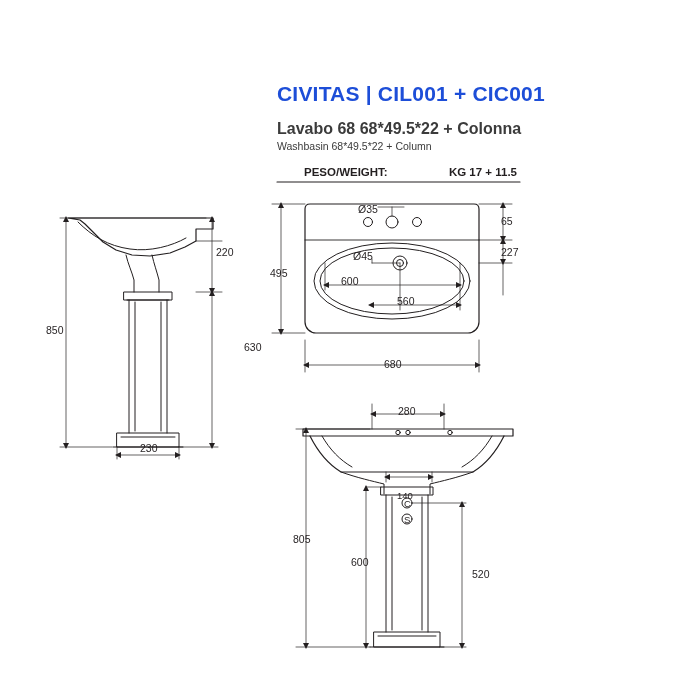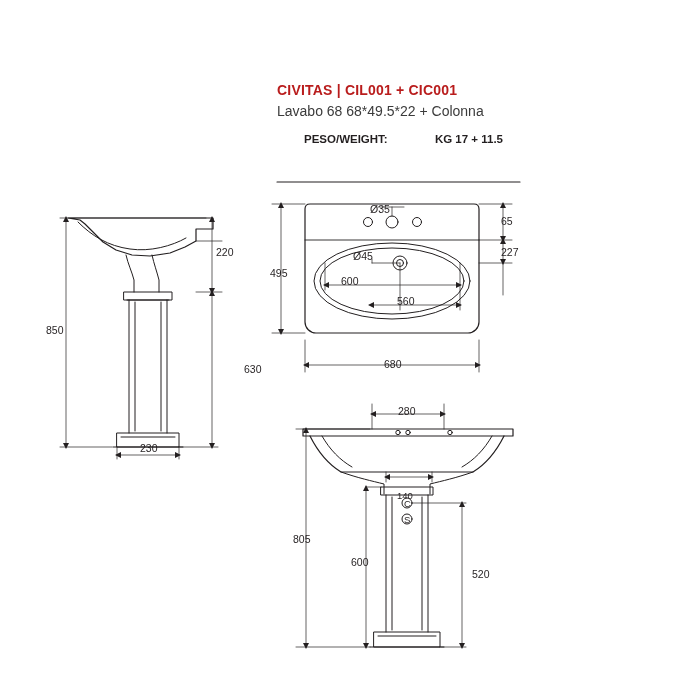--- a/index.html
+++ b/index.html
@@ -27,65 +27,67 @@
     height: 700px;
   }
   
   .title-block {
     position: absolute;
     left: 277px;
     top: 82px;
     width: 400px;
   }
   .model-title {
-    font-size: 14px;
+    font-size: 21px;
     font-weight: bold;
     letter-spacing: 0.2px;
-    color: #b91c1c;
+    color: #1d4ed8;
     line-height: 1.15;
     white-space: nowrap;
   }
   .subtitle-it {
-    font-size: 14px;
+    font-size: 16px;
     color: #3b3b3b;
-    margin-top: 5px;
-    white-space: nowrap;
+    margin-top: 14px;
+    white-space: nowrap;
+    font-weight: bold;
   }
   .subtitle-en {
     font-size: 10.5px;
     color: #3b3b3b;
     margin-top: 2px;
     white-space: nowrap;
   }
   .weight-row {
     margin-top: 14px;
     font-size: 11.5px;
     font-weight: bold;
     white-space: nowrap;
   }
   .weight-label { display: inline-block; padding-left: 27px; }
-  .weight-value { display: inline-block; margin-left: 24px; padding-left: 20px; }
+  .weight-value { display: inline-block; margin-left: 38px; padding-left: 20px; }
 
   
   .dim {
     position: absolute;
     font-size: 10.5px;
     color: #231f20;
     white-space: nowrap;
   }
   .dim.small { font-size: 9.5px; }
 </style>
 </head>
 <body>
 
 <div class="sheet">
 
   <div class="title-block">
     <div class="model-title">CIVITAS | CIL001 + CIC001</div>
     <div class="subtitle-it">Lavabo 68  68*49.5*22 + Colonna</div>
+    <div class="subtitle-en">Washbasin 68*49.5*22 + Column</div>
     <div class="weight-row">
       <span class="weight-label">PESO/WEIGHT:</span>
       <span class="weight-value">KG 17 + 11.5</span>
     </div>
   </div>
 
   <svg class="drawing" viewBox="0 0 700 700">
     <g fill="none" stroke="#231f20" stroke-width="1" stroke-linejoin="round" stroke-linecap="round">
 
       <line x1="277" y1="182" x2="520" y2="182" stroke-width="1.1"></line>
@@ -263,24 +265,24 @@
         <path d="M459,643 L462,649 L465,643 Z" fill="#231f20" stroke="none"></path>
         <line x1="412" y1="503" x2="466" y2="503"></line>
         <line x1="440" y1="647" x2="466" y2="647"></line>
       </g>
 
     </g>
   </svg>
 
   <div class="dim" style="left:46px; top:324px;">850</div>
   <div class="dim" style="left:216px; top:246px;">220</div>
-  <div class="dim" style="left:216px; top:363px;padding-left:28px;">630</div>
+  <div class="dim" style="left:216px; top:341px;padding-left:28px;">630</div>
   <div class="dim" style="left:140px; top:442px;">230</div>
 
-  <div class="dim" style="left:370px; top:203px;">Ø35</div>
+  <div class="dim" style="left:358px; top:203px;">Ø35</div>
   <div class="dim" style="left:353px; top:250px;">Ø45</div>
   <div class="dim" style="left:501px; top:215px;">65</div>
   <div class="dim" style="left:501px; top:246px;">227</div>
   <div class="dim" style="left:270px; top:267px;">495</div>
   <div class="dim" style="left:341px; top:275px;">600</div>
   <div class="dim" style="left:397px; top:295px;">560</div>
   <div class="dim" style="left:384px; top:358px;">680</div>
 
   <div class="dim" style="left:398px; top:405px;">280</div>
   <div class="dim small" style="left:397px; top:490px;">140</div>

